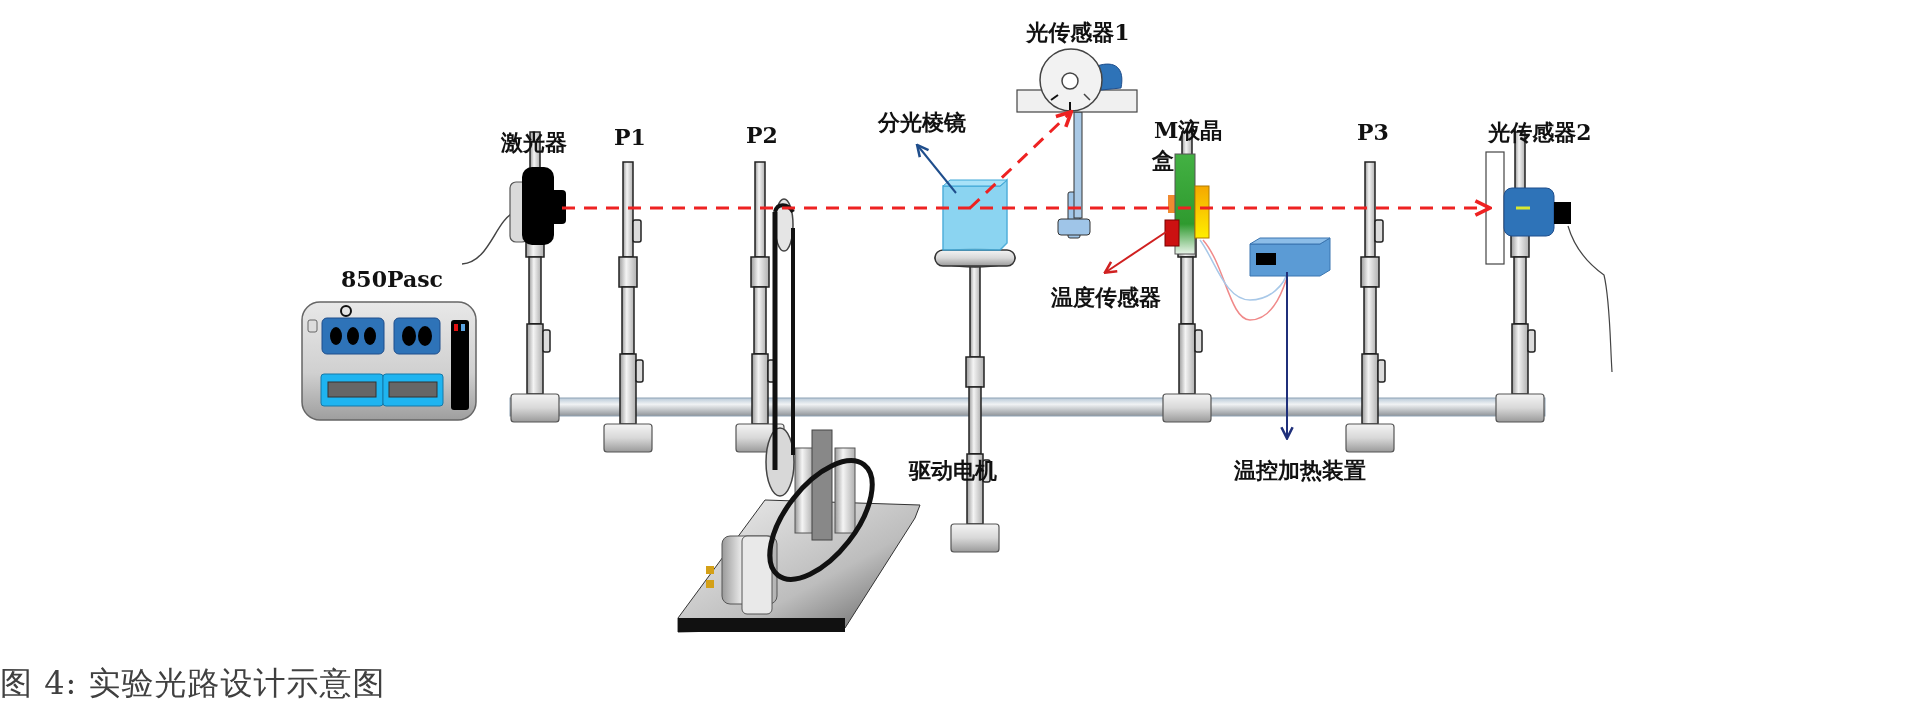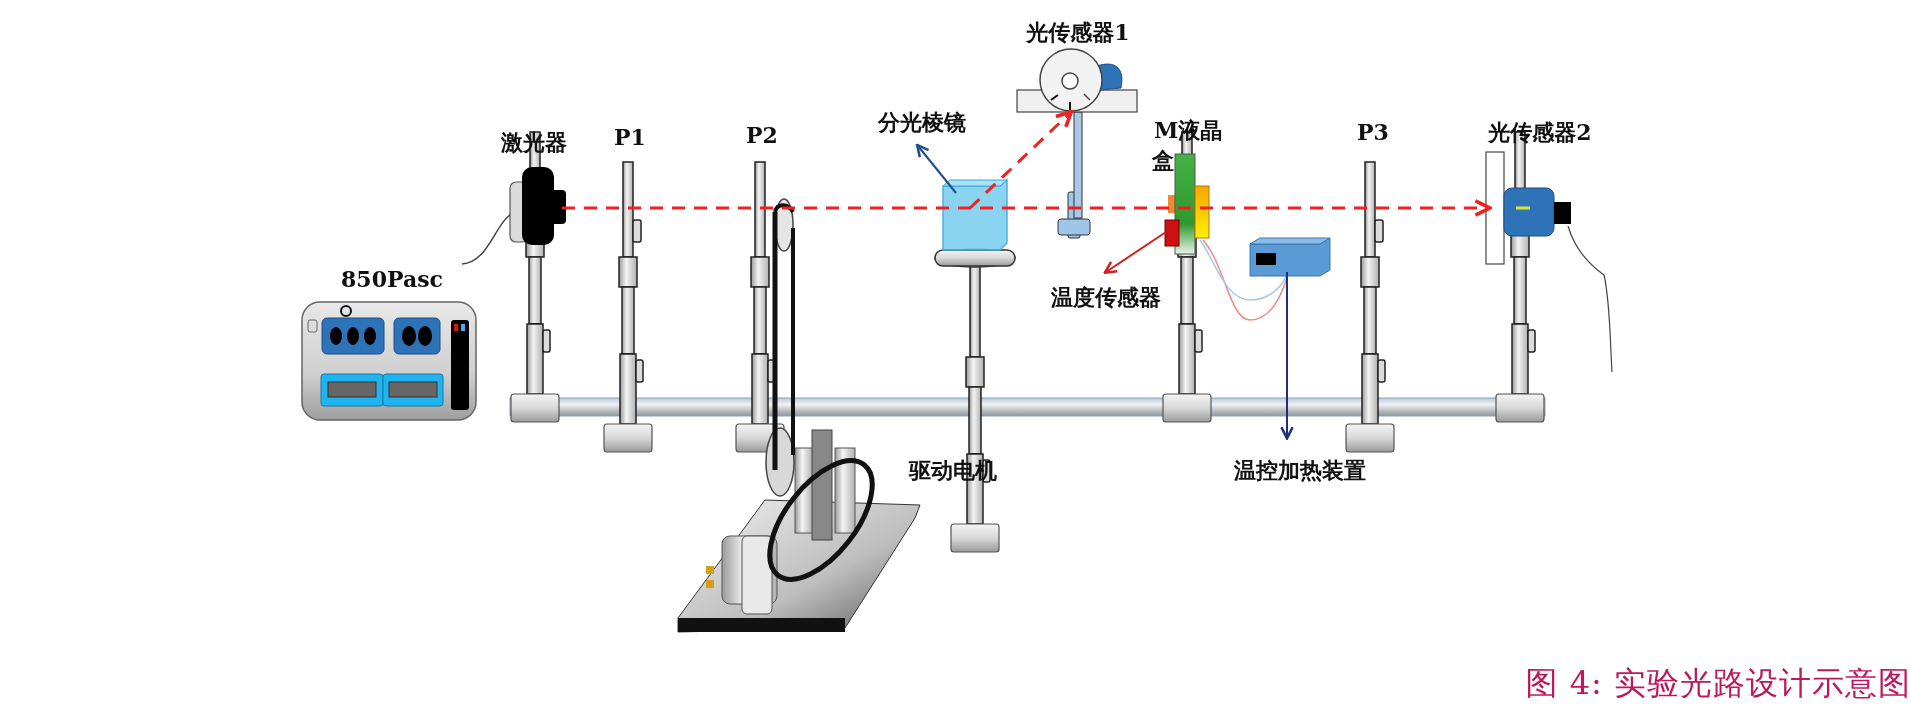--- a/index.html
+++ b/index.html
@@ -1,21 +1,21 @@
 <!DOCTYPE html>
 <html><head>
   <meta charset="utf-8">
   <style>
     html, body { margin: 0; padding: 0; background: #ffffff; }
     body { width: 1911px; height: 713px; position: relative; overflow: hidden;
            font-family: "DejaVu Serif", serif; }
     #diagram { position: absolute; left: 0; top: 0; }
     .lbl { font-family: "DejaVu Serif", serif; font-weight: bold; fill: #111; }
-    .caption { position: absolute; left: 0; width: 1911px; top: 662px; text-align: right;
-               font-family: "DejaVu Serif", serif; font-size: 32px; color: #be185d; letter-spacing: 1px; }
+    .caption { position: absolute; left: 0; width: 1911px; top: 662px; text-align: left;
+               font-family: "DejaVu Serif", serif; font-size: 32px; color: #404040; letter-spacing: 1px; }
   </style>
 </head>
 <body>
 
 <svg id="diagram" width="1911" height="713" viewBox="0 0 1911 713" xmlns="http://www.w3.org/2000/svg">
   <defs>
     <linearGradient id="metalV" x1="0" y1="0" x2="0" y2="1">
       <stop offset="0" stop-color="#f4f4f4"></stop>
       <stop offset="0.5" stop-color="#d8d8d8"></stop>
       <stop offset="1" stop-color="#9a9a9a"></stop>

